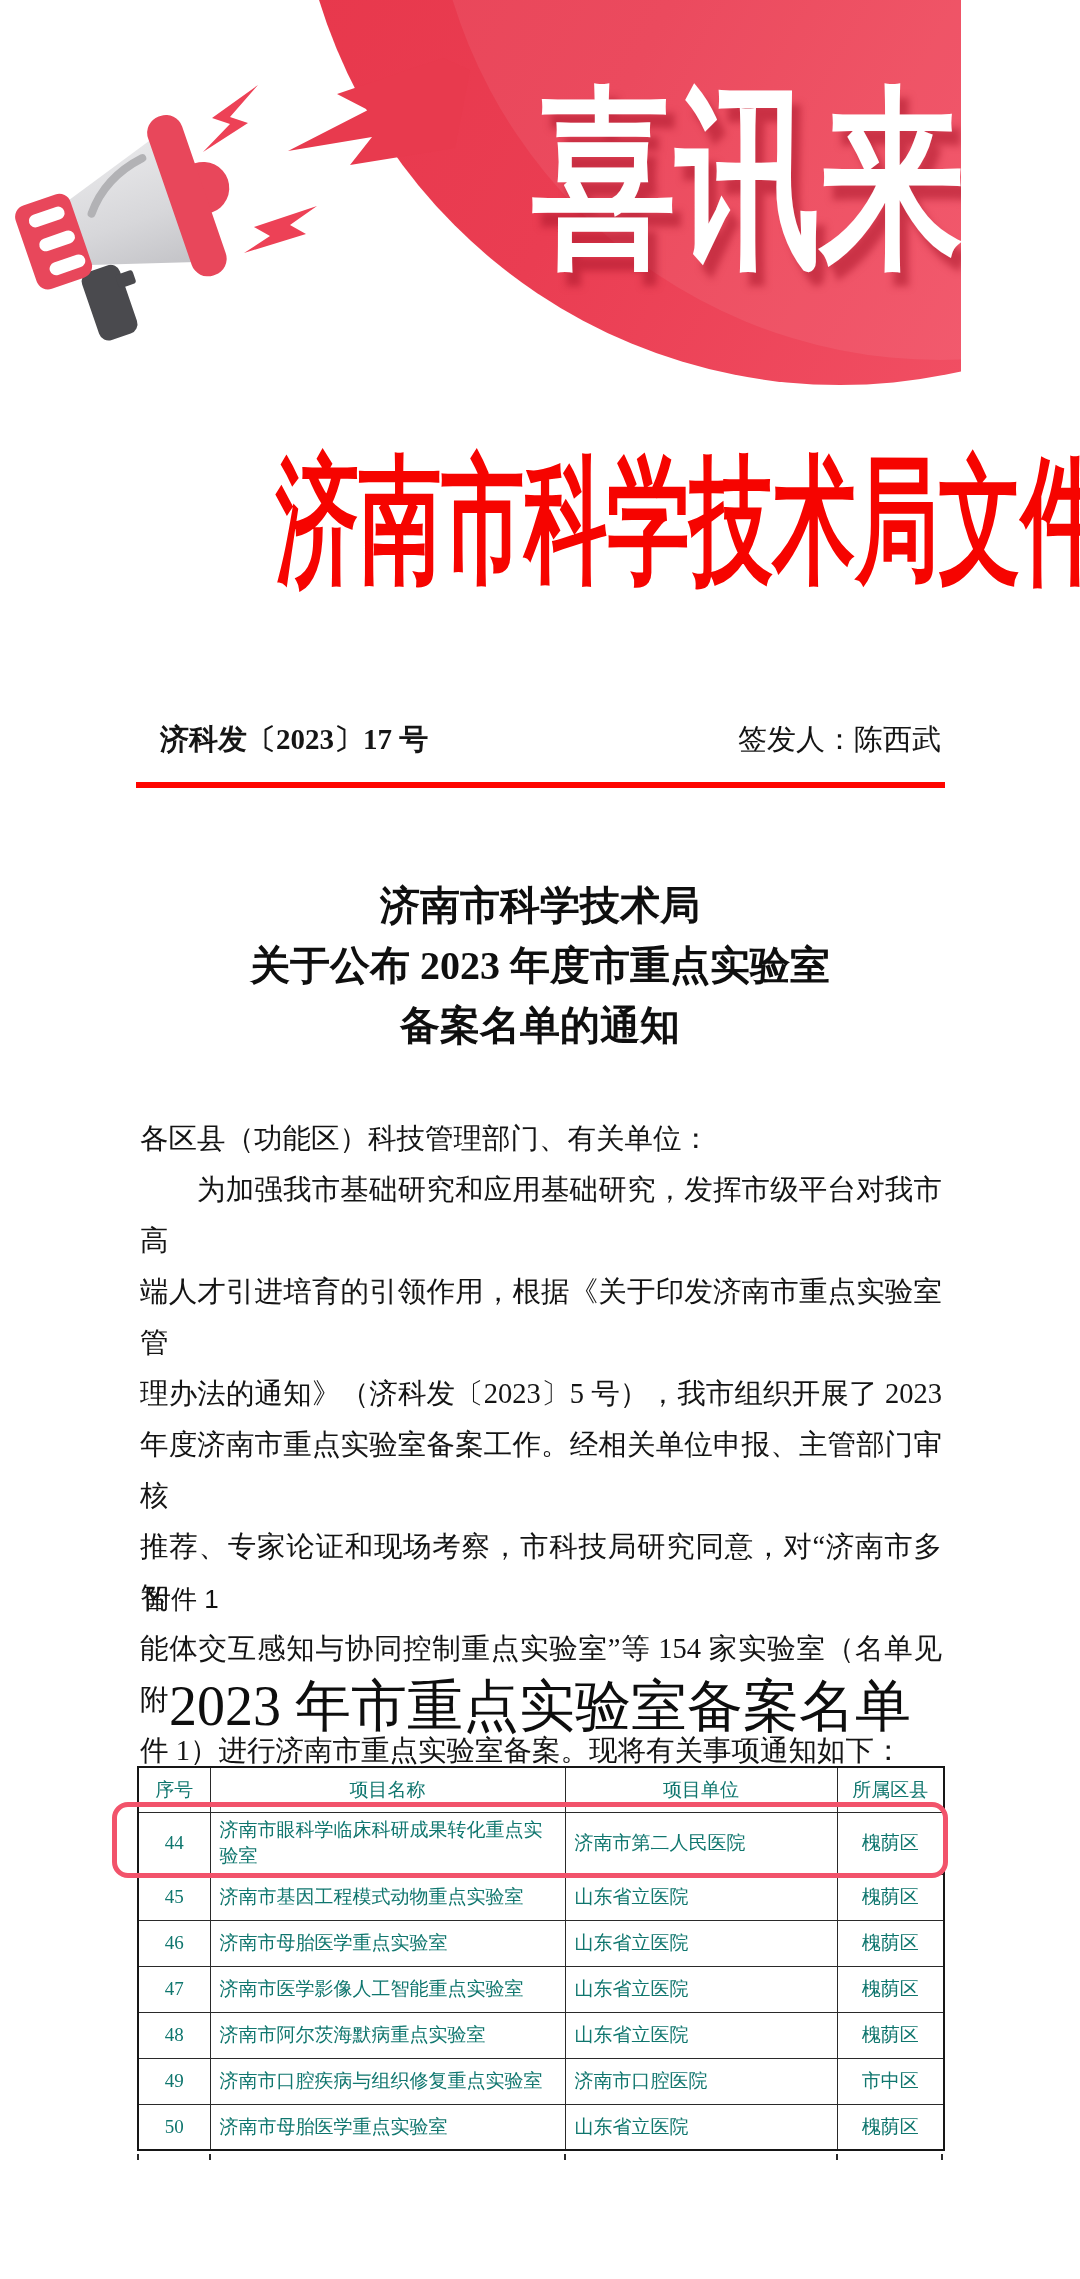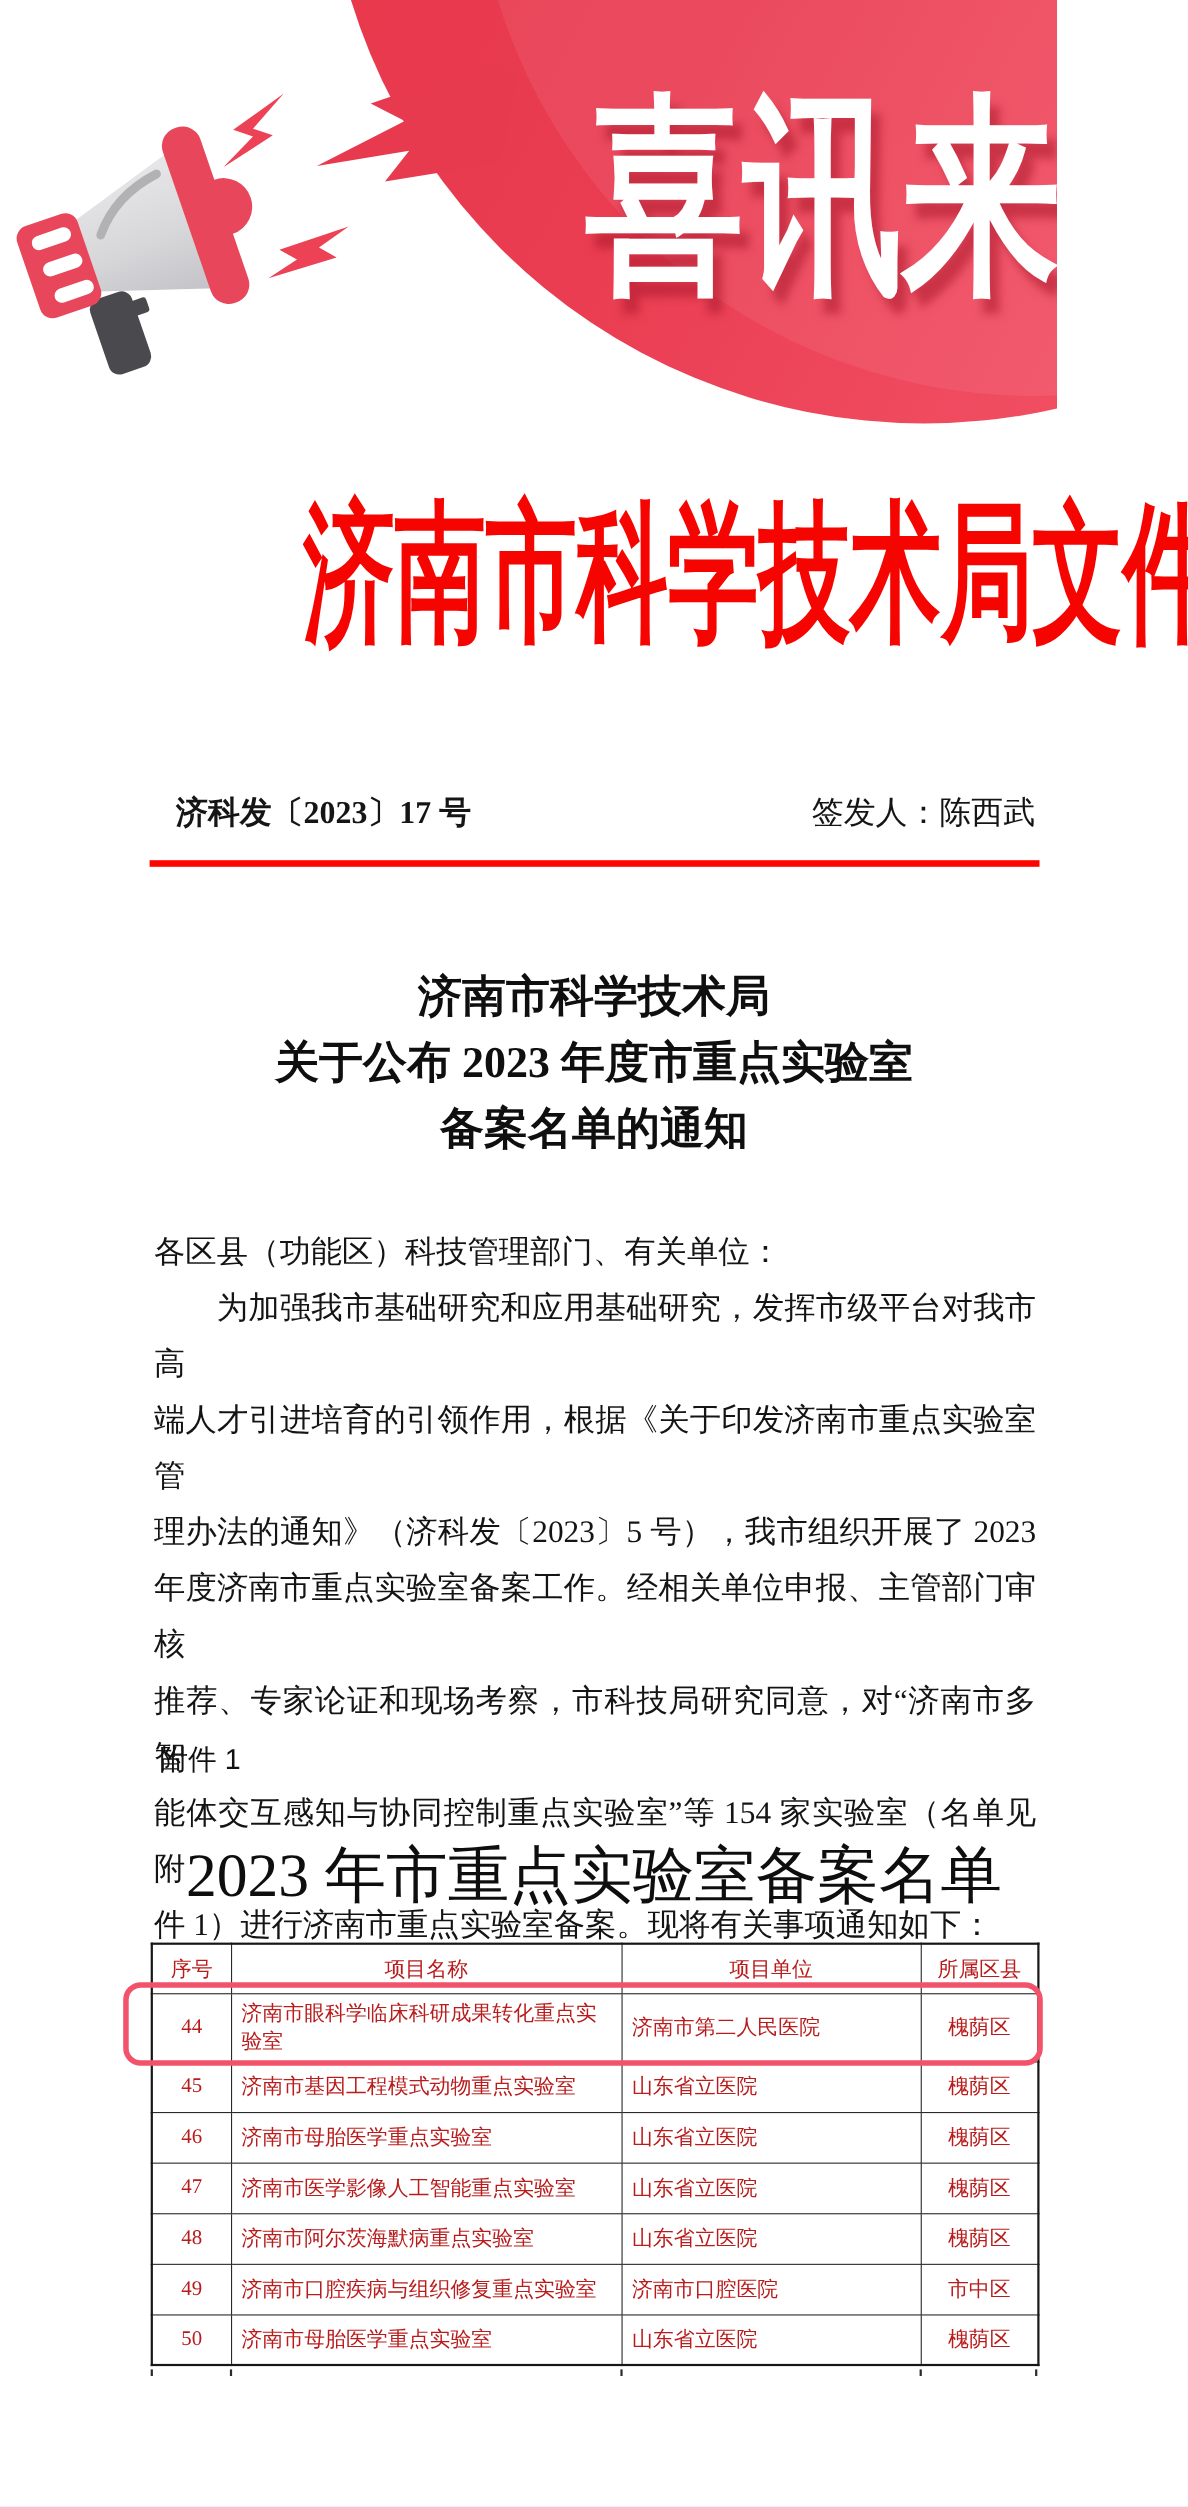--- a/index.html
+++ b/index.html
@@ -44,21 +44,21 @@
 
   
   .attachment{position:absolute;left:145px;top:1583px;font-family:"Liberation Sans",sans-serif;
         font-size:26px;line-height:32px;color:#111;}
   .table-title{position:absolute;left:0;top:1660px;width:1080px;text-align:center;
         font-size:56px;line-height:46px;font-weight:normal;color:#0e0e0e;margin-top:23px;}
 
   
   .tbl-wrap{position:absolute;left:137px;top:1766px;width:808px;}
   table.doc{border-collapse:collapse;width:806px;table-layout:fixed;
-        font-size:19px;color:#b91c1c;}
+        font-size:19px;color:#0f766e;}
   table.doc td,table.doc th{border:1px solid #2a2a2a;font-weight:normal;
         padding:2px 6px;overflow:hidden;}
   table.doc{border:2px solid #161616;}
   col.c-no{width:72px;} col.c-name{width:355px;} col.c-unit{width:272px;} col.c-dist{width:107px;}
   tr.hdr{height:45px;} tr.r44{height:62px;} tr.r{height:46px;}
   .ta-c{text-align:center;} .ta-l{text-align:left;padding-left:9px !important;padding-right:4px !important;}
   .highlight-box{position:absolute;left:112px;top:1802px;width:826px;height:66px;
         border:5px solid #f2536b;border-radius:16px;pointer-events:none;}
   .stub{position:absolute;top:2154px;width:2px;height:6px;background:#2a2a2a;}
 </style>

